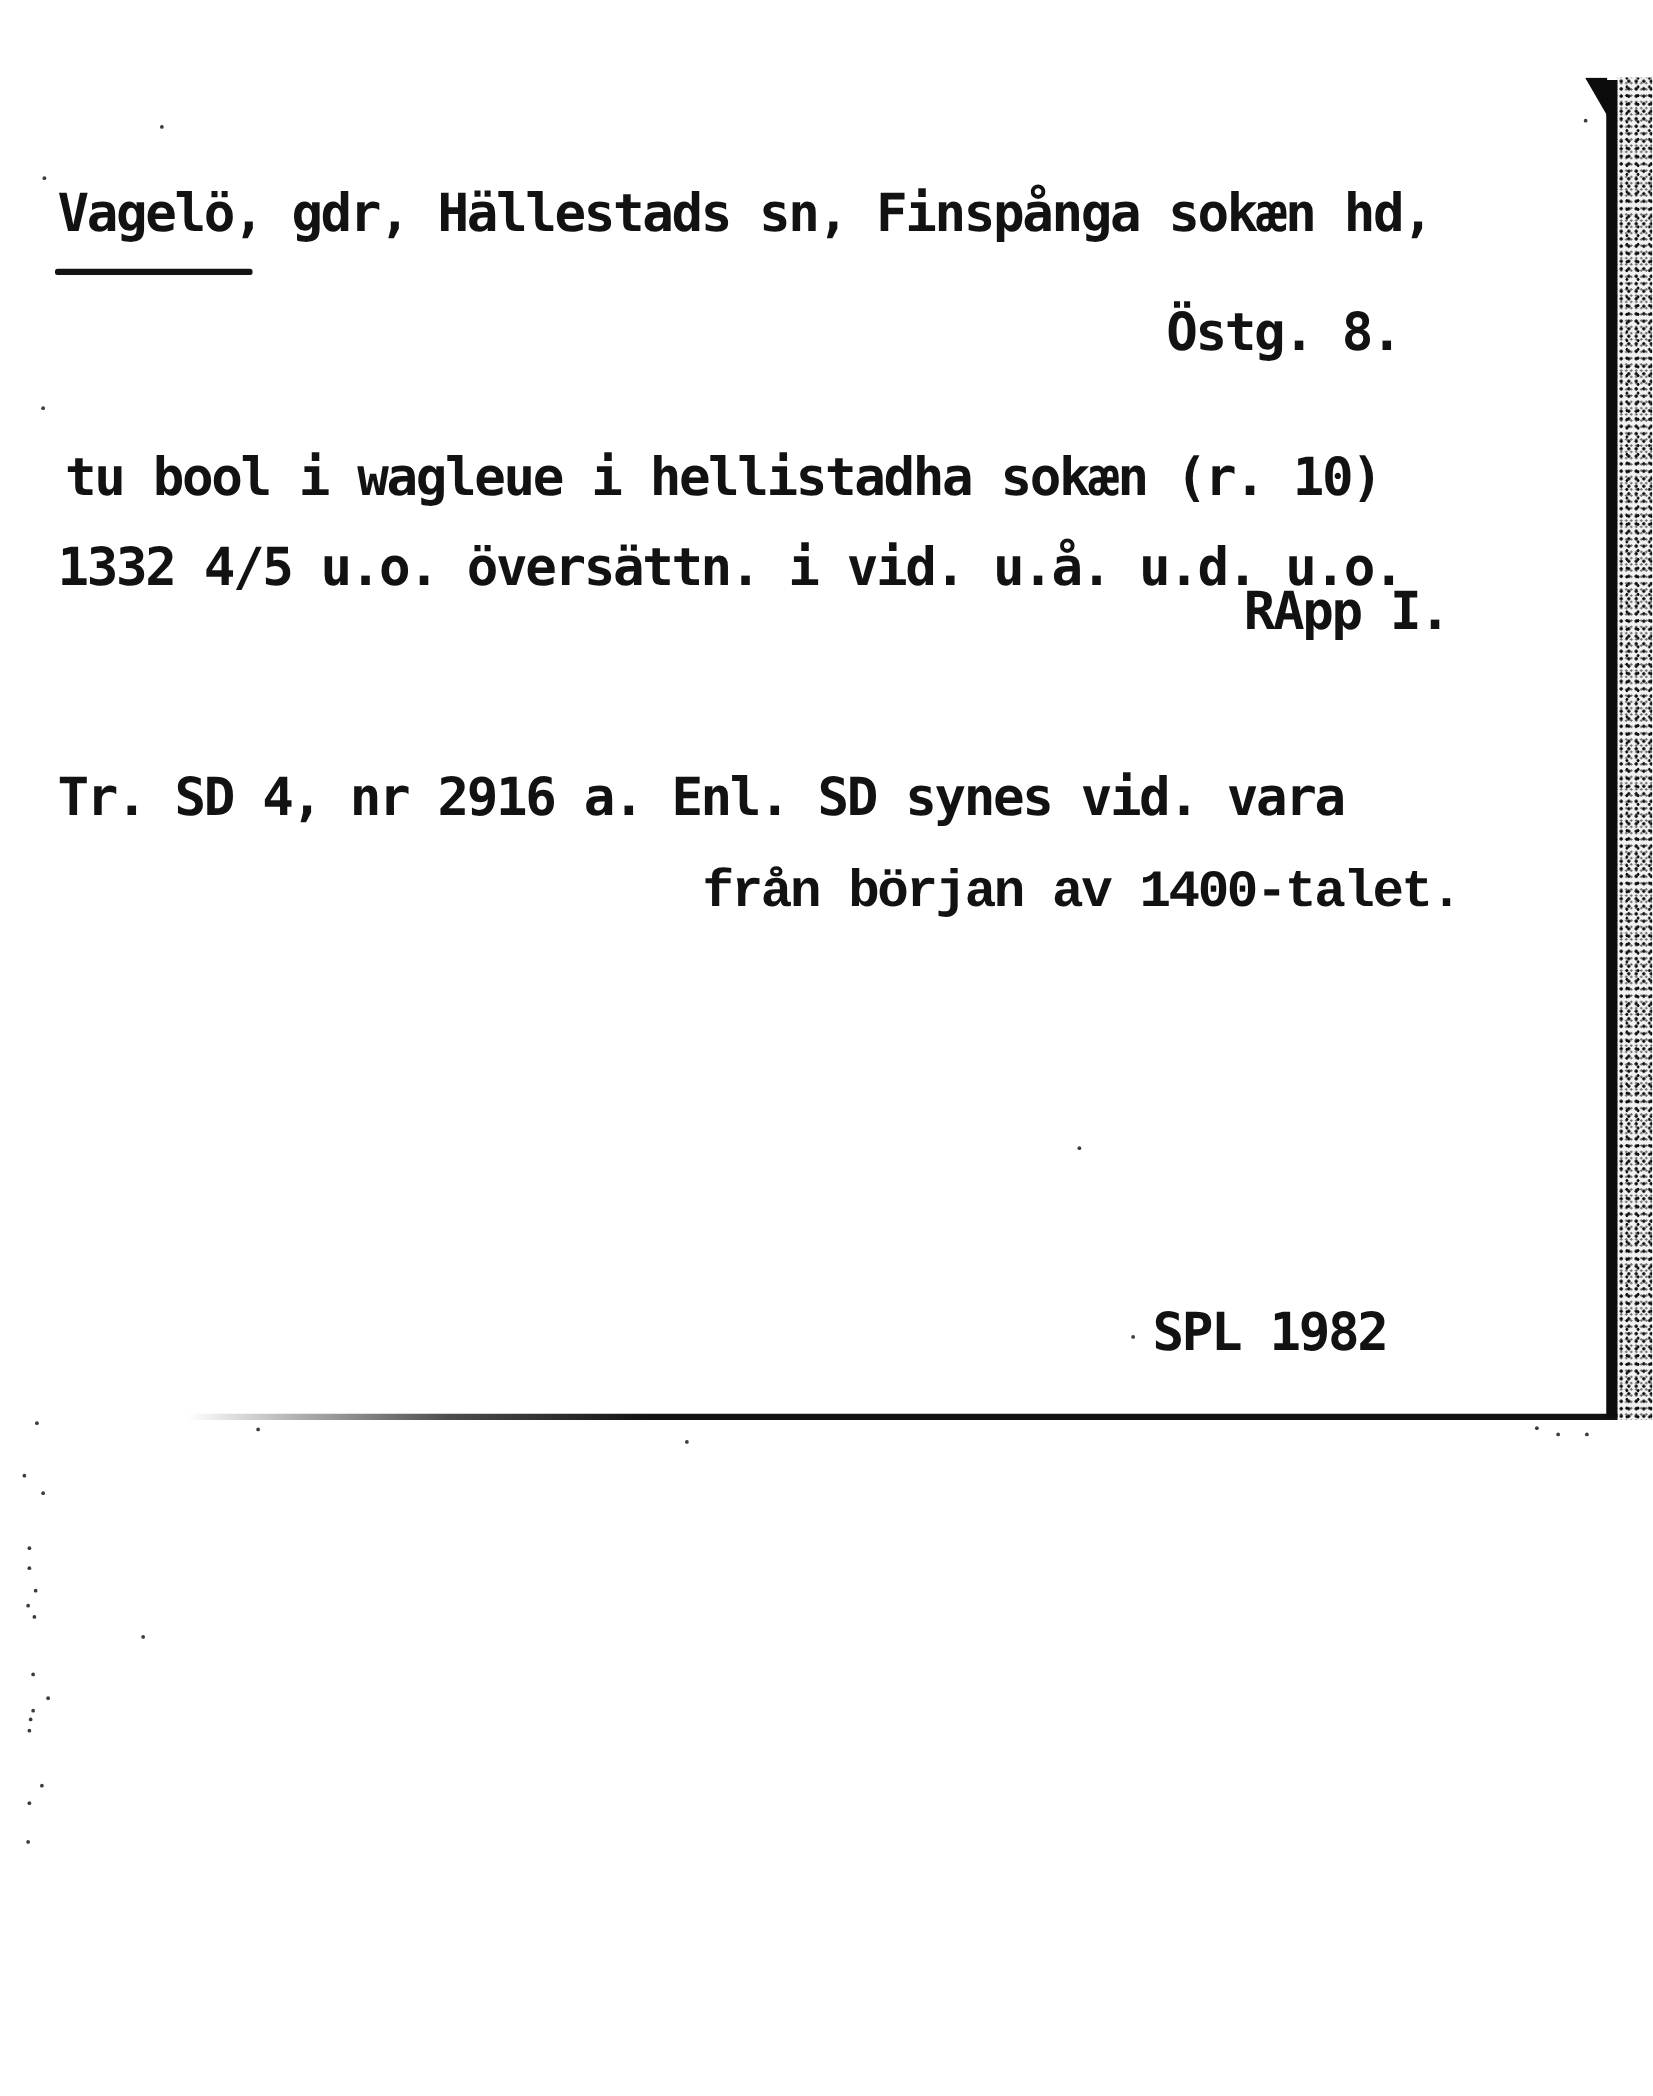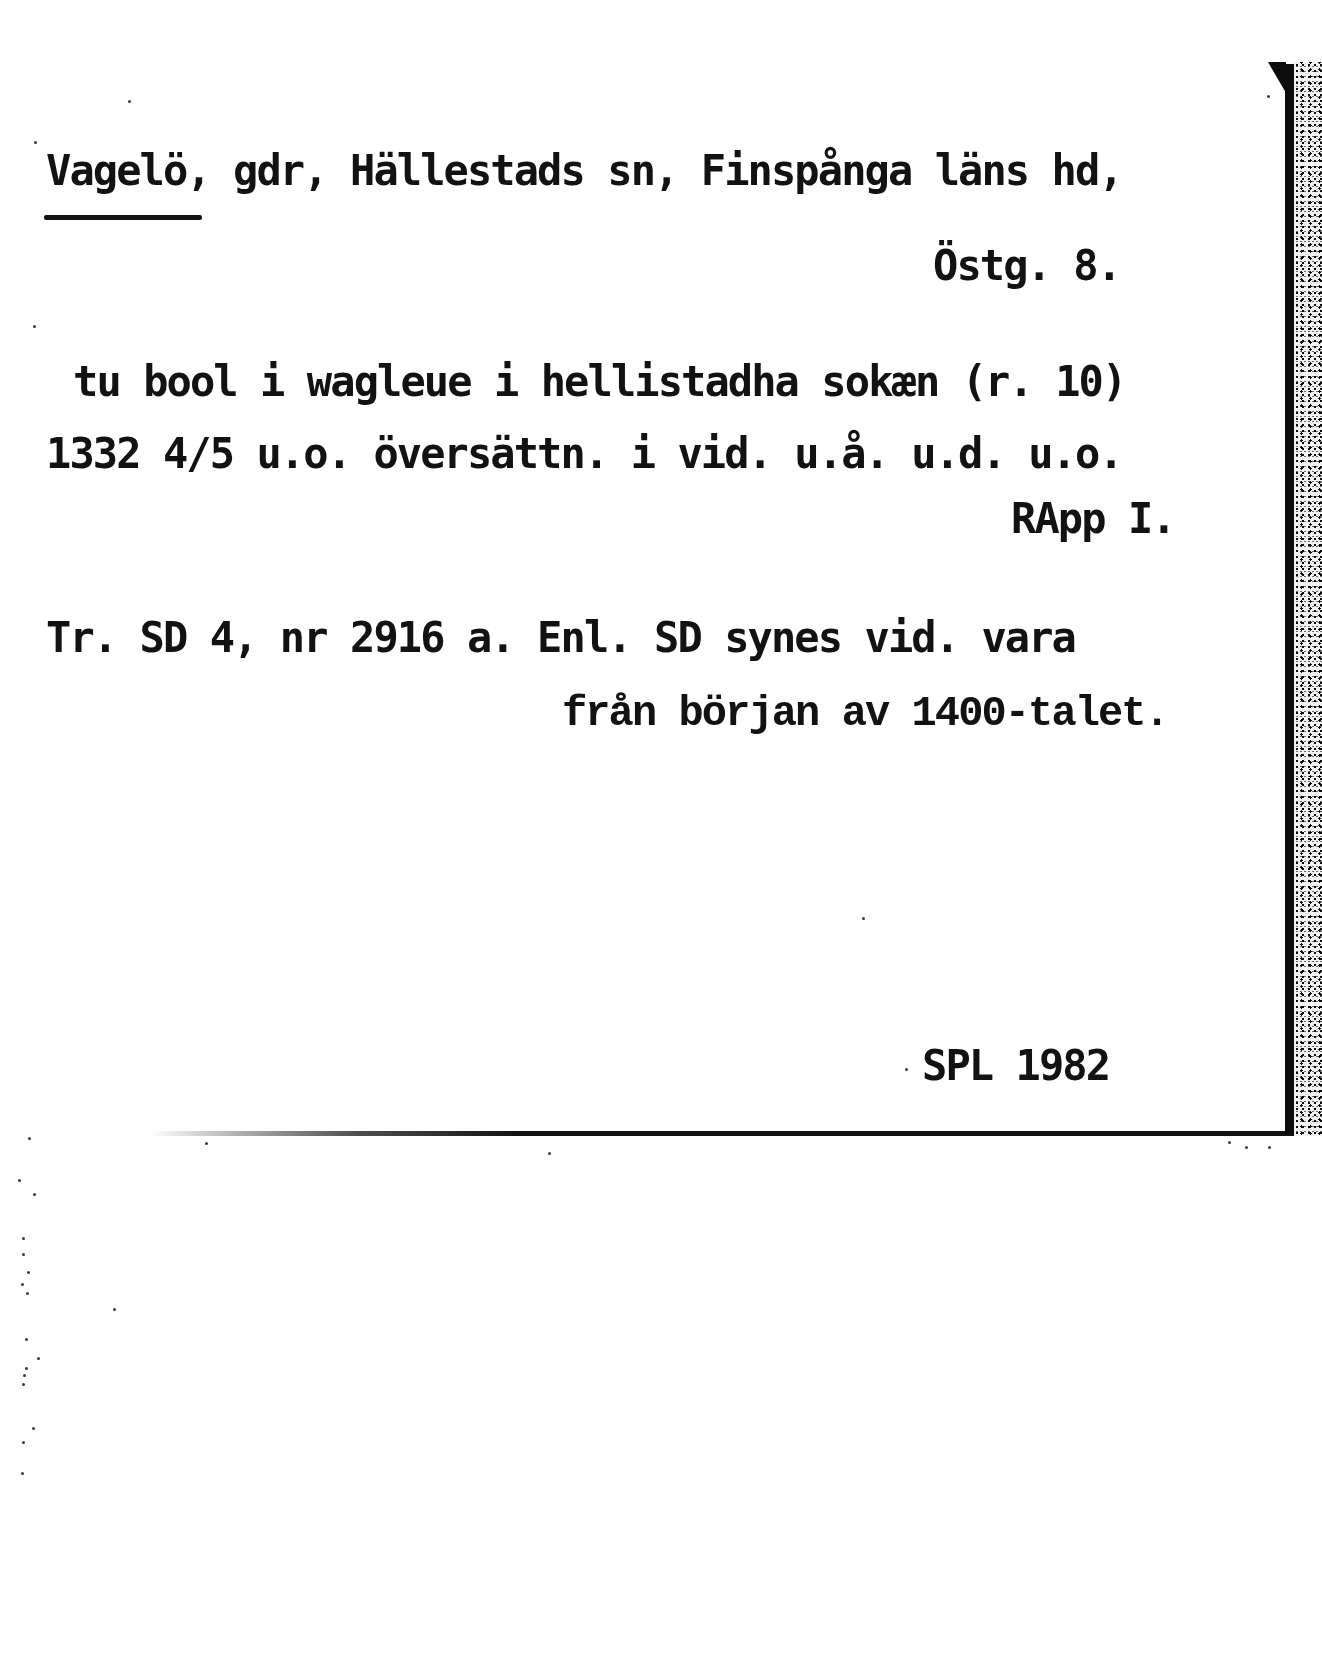--- a/index.html
+++ b/index.html
@@ -90,28 +90,28 @@
     height: 3px;
     background: rgba(10,10,10,0.8);
     border-radius: 50%;
   }
 </style>
 </head>
 <body>
 
 <div class="page">
 
-  <div class="tline" style="left:46px; top:150px;"><span>Vagelö</span><span>, gdr, Hällestads sn, Finspånga läns hd,</span></div>
+  <div class="tline" style="left:46px; top:150px;"><span>Vagelö</span><span>, gdr, Hällestads sn, Finspånga sokæn hd,</span></div>
   <div class="underline-bar"></div>
 
   <div class="tline" style="left:933px; top:245px;">Östg. 8.</div>
 
-  <div class="tline" style="left:52px; top:361px;margin-left:21px;">tu bool i wagleue i hellistadha sokæn (r. 10)</div>
+  <div class="tline" style="left:52px; top:361px;">tu bool i wagleue i hellistadha sokæn (r. 10)</div>
   <div class="tline" style="left:46px; top:433px;">1332 4/5 u.o. översättn. i vid. u.å. u.d. u.o.</div>
-  <div class="tline" style="left:995px; top:498px;margin-left:16px;">RApp I.</div>
+  <div class="tline" style="left:995px; top:468px;">RApp I.</div>
 
   <div class="tline" style="left:46px; top:617px;">Tr. SD 4, nr 2916 a. Enl. SD synes vid. vara</div>
   <div class="tline" style="left:562px; top:693px;font-family:Liberation Mono, monospace;">från början av 1400-talet.</div>
 
   <div class="tline" style="left:922px; top:1045px;">SPL 1982</div>
 
   <div class="card-bottom-edge"></div>
 
   <div class="scan-noise-strip"></div>
   <div class="card-edge-bar"></div>

